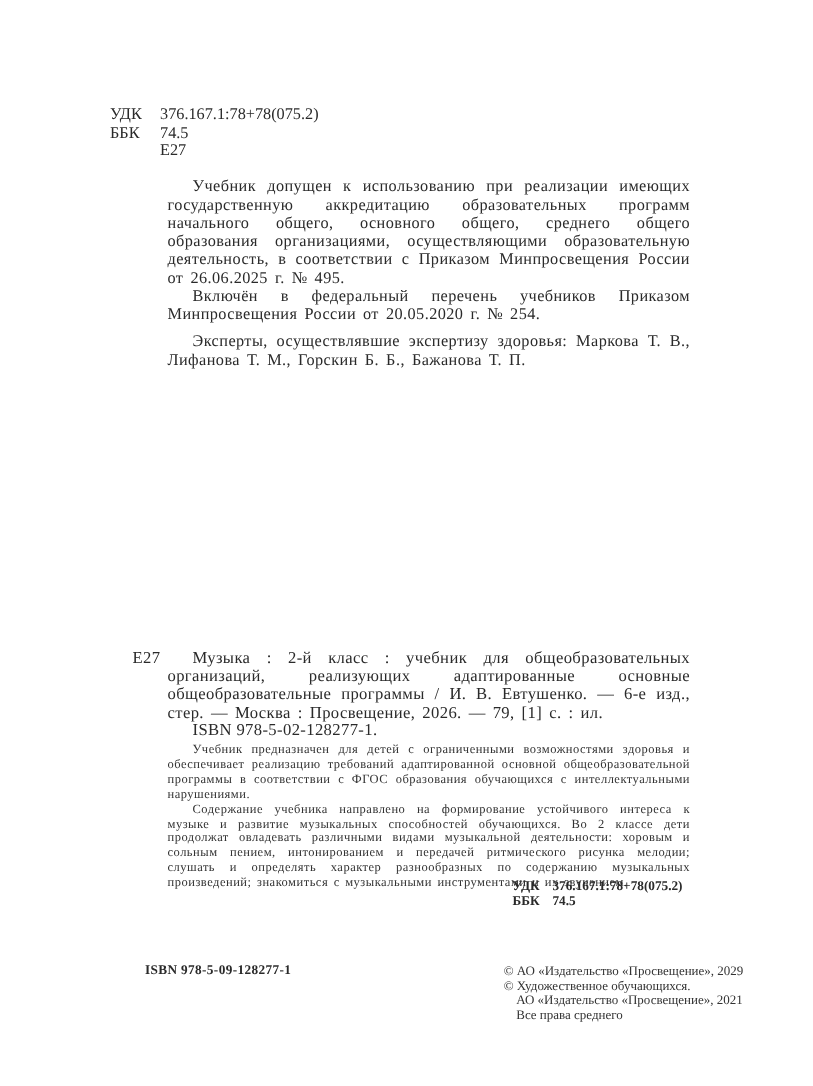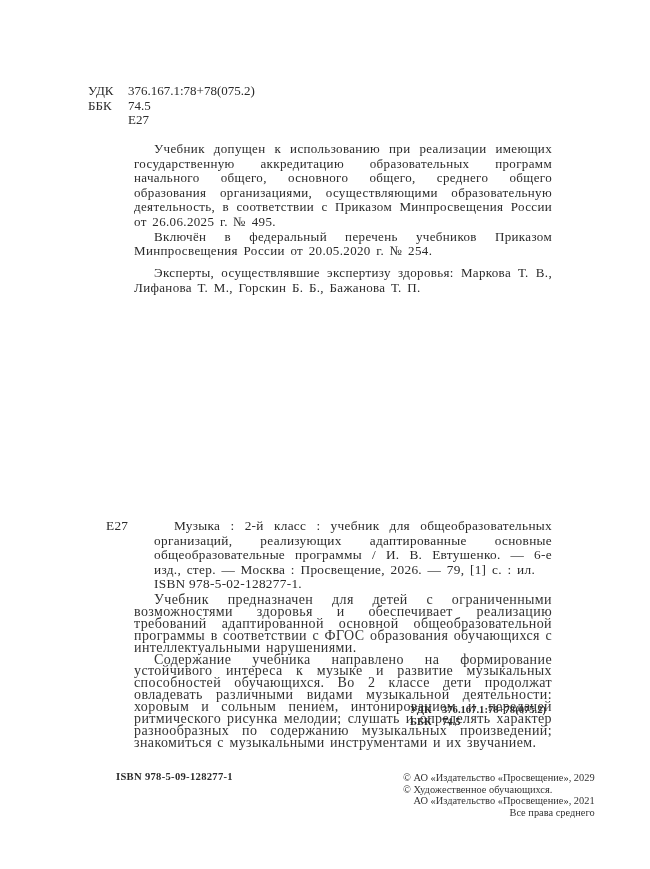--- a/index.html
+++ b/index.html
@@ -12,31 +12,31 @@
     .para { font-family: "Liberation Serif", serif; font-size: 13px; line-height: 14.6px;
             text-align: justify; text-align-last: left; letter-spacing: 0.35px; word-spacing: 2px; }
     .para p { margin: 0; text-indent: 20px; }
     .p1 { left: 134px; top: 142px; width: 418px; }
     .p2 { left: 134px; top: 266px; width: 418px; }
     .p2 p { text-indent: 20px; }
     .bib { left: 106px; top: 519px; width: 446px; font-family: "Liberation Serif", serif; font-size: 13.3px; line-height: 14.6px; letter-spacing: 0.3px; }
     .bib .author { margin-left: 28px; font-weight: bold; }
     .bib .entry { display: flex; }
     .bib .code { width: 28px; flex: none; }
-    .bib .text { flex: 1; text-align: justify; text-indent: 20px; word-spacing: 2px; margin-left: 20px; }
+    .bib .text { flex: 1; text-align: justify; text-indent: 20px; word-spacing: 2px; }
     .bib .isbn { margin-left: 48px; }
-    .annot { left: 134px; top: 594px; width: 418px; font-family: "Liberation Serif", serif; font-size: 14px; line-height: 11.9px;
+    .annot { left: 134px; top: 594px; width: 418px; font-family: "Liberation Serif", serif; font-size: 10px; line-height: 11.9px;
              letter-spacing: 0.4px; word-spacing: 1.5px; text-align: justify; text-align-last: left; color: #333; }
     .annot p { margin: 0; text-indent: 20px; }
     .udk2 { left: 410px; top: 704px; font-family: "Liberation Serif", serif; font-size: 10.6px; line-height: 11.9px; font-weight: bold; }
     .udk2 .row { display: flex; }
     .udk2 .k { width: 32px; }
     .isbn-foot { left: 116px; top: 771px; font-family: Liberation Serif, serif; font-size: 10.6px; font-weight: bold; letter-spacing: 0.3px; }
     .copy { left: 403px; top: 772px; font-family: "Liberation Serif", serif; font-size: 10.4px; line-height: 11.6px; color: #333; }
-    .copy .ind { padding-left: 10px; text-align: right; }
+    .copy .ind { padding-left: 10px; }
   </style>
 </head>
 <body>
 
 <div class="abs hdr">
   <div class="row">
     <span class="k">УДК</span>
     <span>376.167.1:78+78(075.2)</span>
   </div>
   <div class="row">

